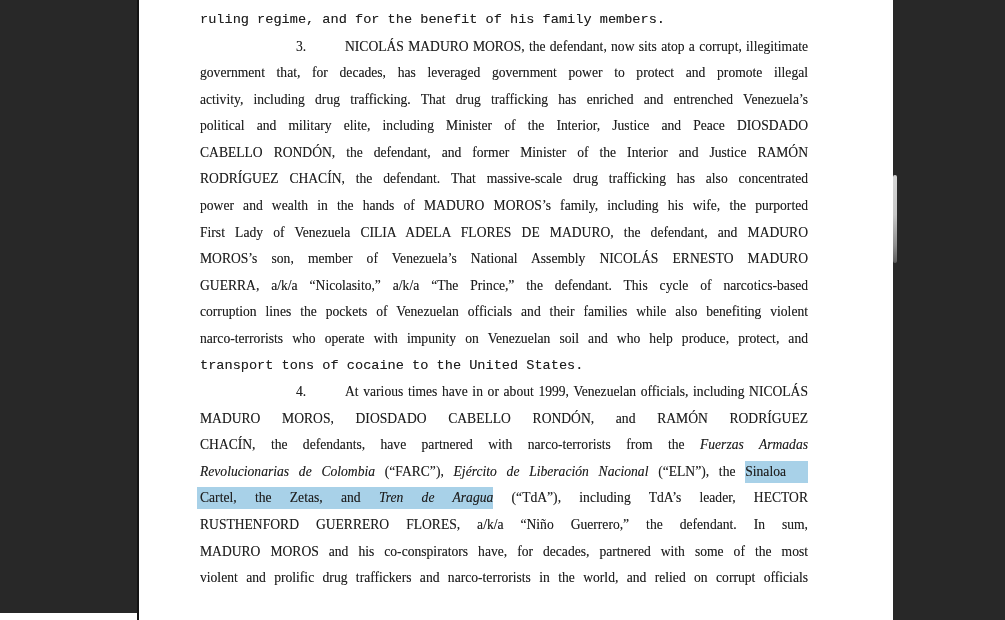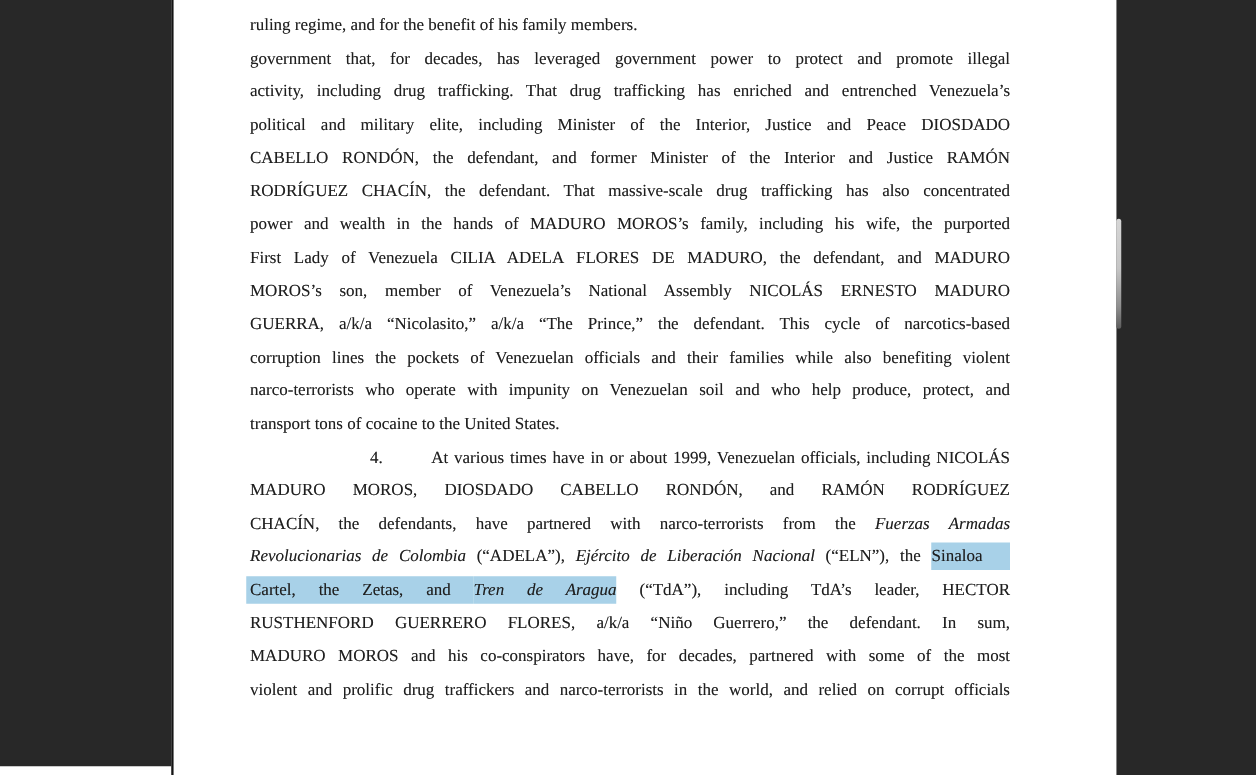--- a/index.html
+++ b/index.html
@@ -32,21 +32,21 @@
     color:var(--ink);
     font-size:13.6px;
     text-shadow:0 0 0.5px rgba(20,20,20,0.45);
   }
   .line{
     height:26.58px;line-height:26.58px;
     text-align:justify;text-align-last:justify;
     white-space:normal;overflow:visible;
   }
   .line.last{
-    text-align:center;text-align-last:left;
+    text-align:center;text-align-last:left;font-family:Liberation Mono, monospace;
   }
   .pnum{
     display:inline-block;margin-left:96px;width:49px;text-align:left;
   }
   .it{font-style:italic;}
   .hl{
     background:var(--hl);
     padding:3px 0 4px 0;
   }
   .hl.hl-lead{margin-left:-3px;padding-left:3px;}
@@ -60,36 +60,37 @@
 </head>
 <body>
 
 <div class="dark-left"></div>
 <div class="dark-right"></div>
 <div class="page-edge-left"></div>
 
 <div class="page">
   <div class="text-column">
       <div class="line last"><span>ruling regime, and for the benefit of his family members.</span></div>
+      <div class="line"><span class="pnum">3.</span><span>NICOLÁS MADURO MOROS, the defendant, now sits atop a corrupt, illegitimate</span></div>
       <div class="line"><span>government that, for decades, has leveraged government power to protect and promote illegal</span></div>
       <div class="line"><span>activity, including drug trafficking. That drug trafficking has enriched and entrenched Venezuela’s</span></div>
       <div class="line"><span>political and military elite, including Minister of the Interior, Justice and Peace DIOSDADO</span></div>
       <div class="line"><span>CABELLO RONDÓN, the defendant, and former Minister of the Interior and Justice RAMÓN</span></div>
       <div class="line"><span>RODRÍGUEZ CHACÍN, the defendant. That massive-scale drug trafficking has also concentrated</span></div>
       <div class="line"><span>power and wealth in the hands of MADURO MOROS’s family, including his wife, the purported</span></div>
       <div class="line"><span>First Lady of Venezuela CILIA ADELA FLORES DE MADURO, the defendant, and MADURO</span></div>
       <div class="line"><span>MOROS’s son, member of Venezuela’s National Assembly NICOLÁS ERNESTO MADURO</span></div>
       <div class="line"><span>GUERRA, a/k/a “Nicolasito,” a/k/a “The Prince,” the defendant. This cycle of narcotics-based</span></div>
       <div class="line"><span>corruption lines the pockets of Venezuelan officials and their families while also benefiting violent</span></div>
       <div class="line"><span>narco-terrorists who operate with impunity on Venezuelan soil and who help produce, protect, and</span></div>
       <div class="line last"><span>transport tons of cocaine to the United States.</span></div>
       <div class="line"><span class="pnum">4.</span><span>At various times have in or about 1999, Venezuelan officials, including NICOLÁS</span></div>
       <div class="line"><span>MADURO MOROS, DIOSDADO CABELLO RONDÓN, and RAMÓN RODRÍGUEZ</span></div>
       <div class="line"><span>CHACÍN, the defendants, have partnered with narco-terrorists from the </span><span class="it">Fuerzas Armadas</span></div>
-      <div class="line"><span class="it">Revolucionarias de Colombia</span><span> (“ADELA”), </span><span class="it">Ejército de Liberación Nacional</span><span> (“ELN”), the </span><span class="hl hl-trail">Sinaloa</span></div>
+      <div class="line"><span class="it">Revolucionarias de Colombia</span><span> (“FARC”), </span><span class="it">Ejército de Liberación Nacional</span><span> (“ELN”), the </span><span class="hl hl-trail">Sinaloa</span></div>
       <div class="line"><span class="hl hl-lead">Cartel, the Zetas, and </span><span class="it hl">Tren de Aragua</span><span> (“TdA”), including TdA’s leader, HECTOR</span></div>
       <div class="line"><span>RUSTHENFORD GUERRERO FLORES, a/k/a “Niño Guerrero,” the defendant. In sum,</span></div>
       <div class="line"><span>MADURO MOROS and his co-conspirators have, for decades, partnered with some of the most</span></div>
       <div class="line"><span>violent and prolific drug traffickers and narco-terrorists in the world, and relied on corrupt officials</span></div>
     </div>
 </div>
 
 <div class="scroll-thumb"></div>
 
 </body></html>

